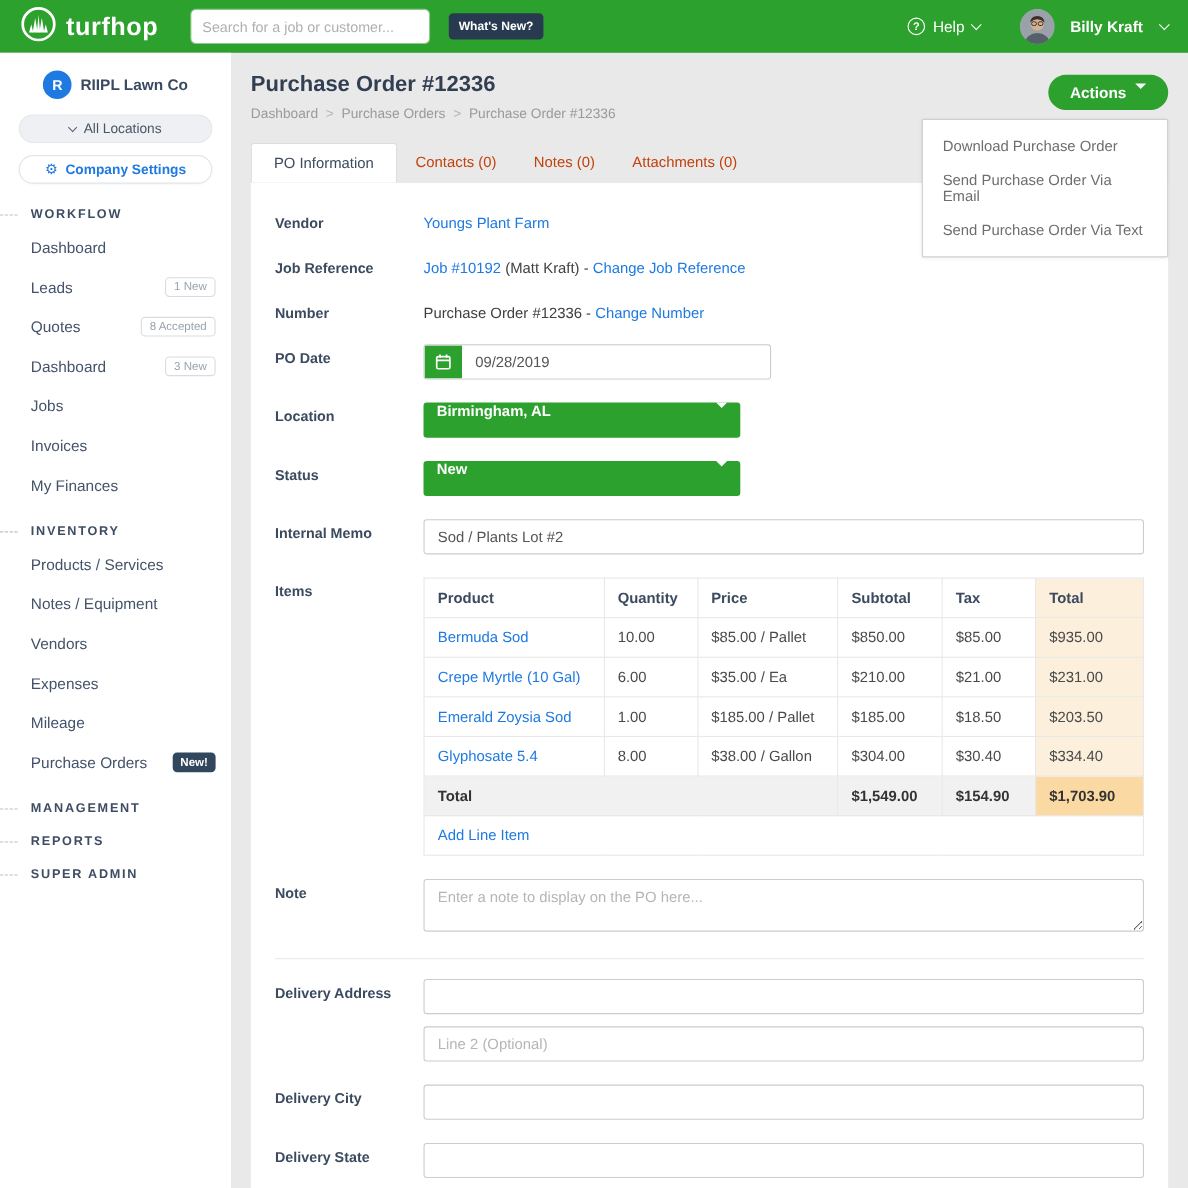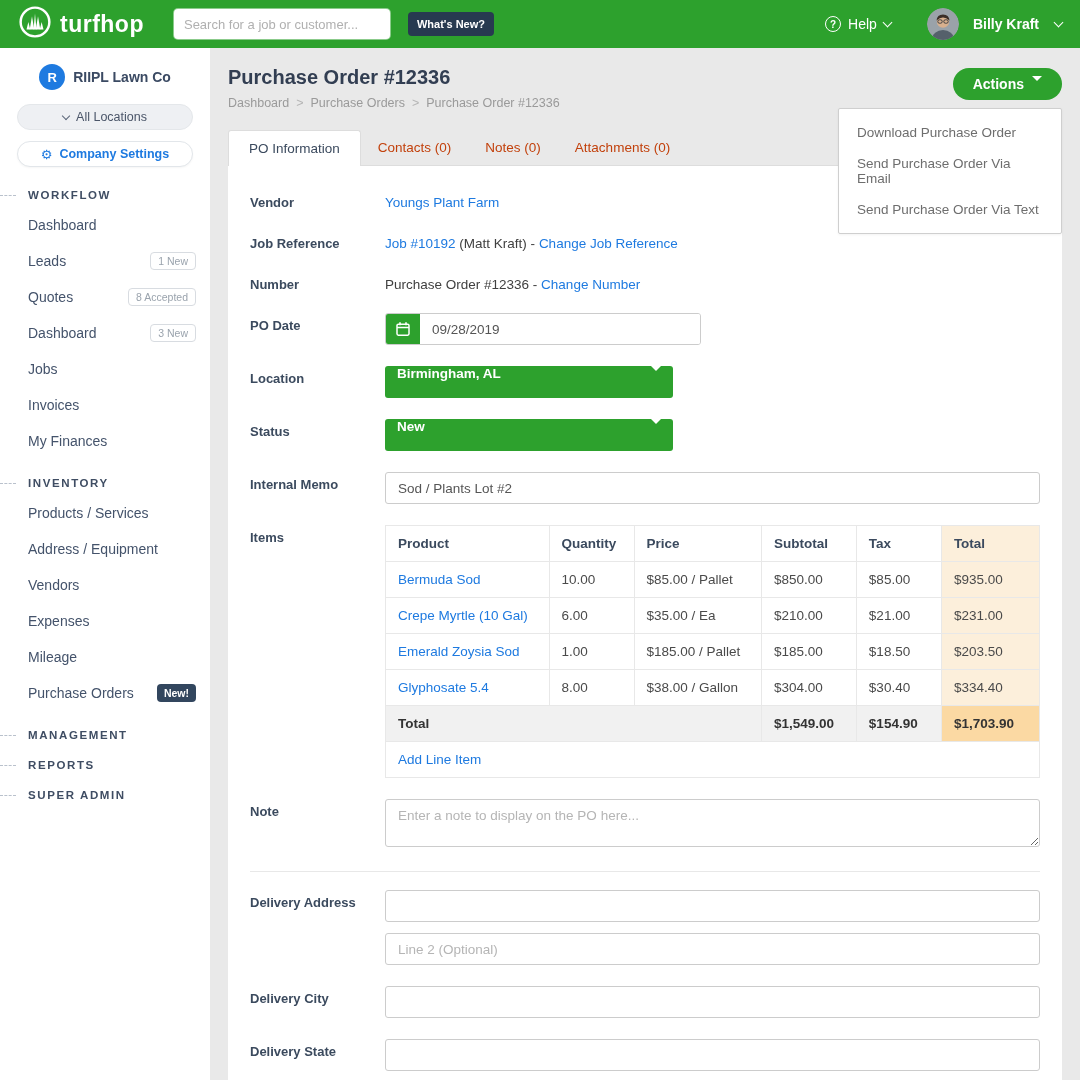--- a/index.html
+++ b/index.html
@@ -190,21 +190,21 @@
       <div class="nav-item">
         <span>My Finances</span></div>
 
       <div class="sec-head">
         <span class="sec-dash"></span>
         <span class="sec-title">INVENTORY</span>
       </div>
       <div class="nav-item">
         <span>Products / Services</span></div>
       <div class="nav-item">
-        <span>Address / Equipment</span></div>
+        <span>Notes / Equipment</span></div>
       <div class="nav-item">
         <span>Vendors</span></div>
       <div class="nav-item">
         <span>Expenses</span></div>
       <div class="nav-item">
         <span>Mileage</span></div>
       <div class="nav-item">
         <span>Purchase Orders</span>
         <span class="badge-solid">New!</span></div>
 

